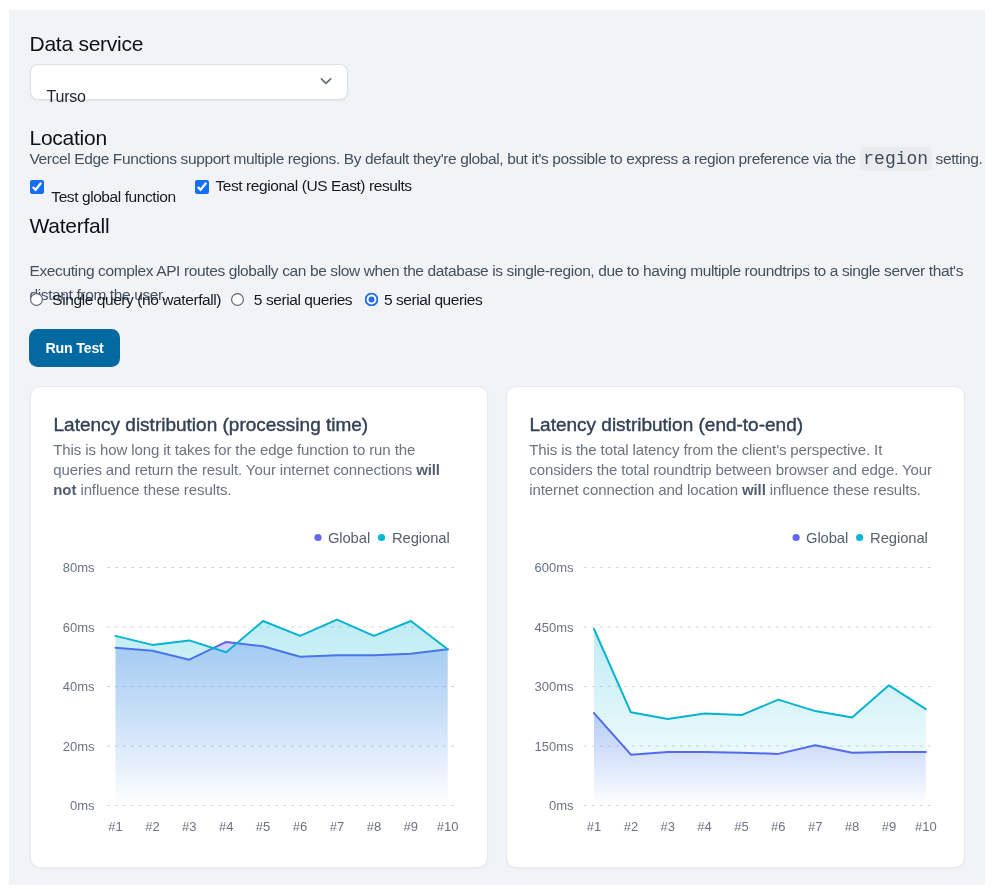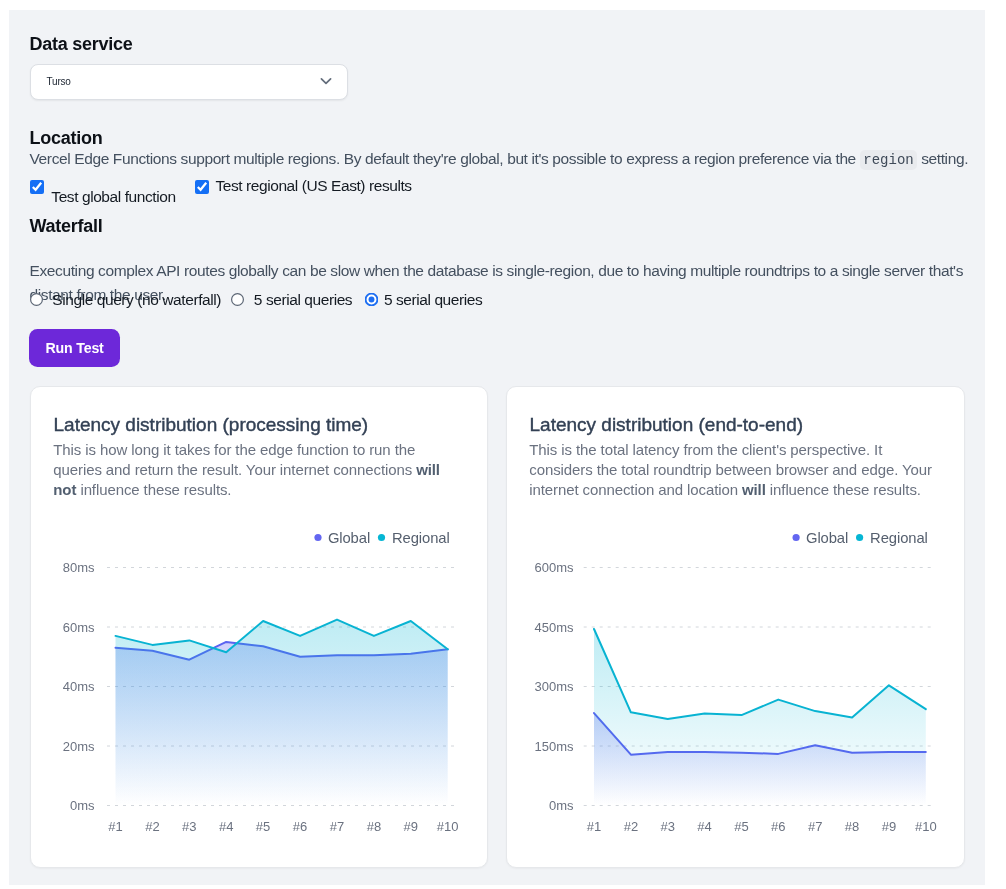--- a/index.html
+++ b/index.html
@@ -1,33 +1,33 @@
 <!DOCTYPE html>
 <html><head><meta charset="utf-8"><title>Edge data latency</title>
 <style>
 * { margin:0; padding:0; box-sizing:border-box; }
 html,body { width:1006px; height:889px; background:#fff; font-family:"Liberation Sans",sans-serif; overflow:hidden; }
 .abs { position:absolute; }
-h3 { font-size:18px; font-weight:700; color:#0d1117; line-height:22px; letter-spacing:-0.25px; }
+h3 { font-size:21px; font-weight:400; color:#0d1117; line-height:22px; letter-spacing:-0.25px; }
 .p { font-size:15.5px; color:#44505f; line-height:24.4px; letter-spacing:-0.38px; }
 .lbl { font-size:15.5px; color:#141a22; line-height:20px; letter-spacing:-0.42px; }
-.chip { font-family:"Liberation Mono",monospace; font-size:14px; background:#e9ebee; color:#3f4a58; padding:2px 3.5px; border-radius:5px; letter-spacing:0;text-align:right; }
+.chip { font-family:"Liberation Mono",monospace; font-size:18px; background:#e9ebee; color:#3f4a58; padding:2px 3.5px; border-radius:5px; letter-spacing:0;text-align:right; }
 .card { position:absolute; background:#fff; border:1px solid #e6e8eb; border-radius:10px; box-shadow:0 1px 2px rgba(0,0,0,0.04); }
 .ctitle { position:absolute; font-size:19px; font-weight:400; -webkit-text-stroke:0.4px #334155; color:#334155; line-height:24px; letter-spacing:0; }
 .cdesc { position:absolute; font-size:15px; color:#6b7280; line-height:20px; letter-spacing:-0.1px; }
 .cdesc b { color:#525f70;margin-top:33px; }
 input[type=checkbox].cb { position:absolute; width:14px; height:14px; accent-color:#156ff5; }
 </style></head>
 <body>
 <div class="abs" style="left:9px;top:10px;width:975.5px;height:875.4px;background:#f1f3f6;"></div>
 
 <h3 class="abs" style="left:29.5px;top:32.8px;">Data service</h3>
 
 <div class="abs" style="left:30px;top:64px;width:318px;height:36px;background:#fff;border:1px solid #dcdfe4;border-radius:8px;box-shadow:0 1px 2px rgba(0,0,0,0.06);"></div>
-<div class="abs" style="left:46.5px;top:73px;font-size:10px;color:#1b2430;line-height:18px;letter-spacing:-0.2px;">Turso</div>
+<div class="abs" style="left:46.5px;top:88px;font-size:16px;color:#1b2430;line-height:18px;letter-spacing:-0.2px;">Turso</div>
 <svg class="abs" style="left:320px;top:77px;" width="12" height="9" viewBox="0 0 12 9">
     <path d="M1.4 1.8 L6 6.4 L10.6 1.8" fill="none" stroke="#636d7b" stroke-width="1.7" stroke-linecap="round" stroke-linejoin="round"></path>
   </svg>
 
 <h3 class="abs" style="left:29.5px;top:126.6px;">Location</h3>
 <div class="p abs" style="left:29.5px;top:146.7px;width:960px;white-space:nowrap;">Vercel Edge Functions support multiple regions. By default they're global, but it's possible to express a region preference via the <span class="chip">region</span> setting.</div>
 
 <input type="checkbox" class="cb abs" style="left: 30.4px; top: 179.9px;" checked="">
 <div class="lbl abs" style="left:51.3px;top:187px;">Test global function</div>
 <input type="checkbox" class="cb abs" style="left: 194.6px; top: 179.9px;" checked="">
@@ -43,21 +43,21 @@
 <svg class="abs" style="left:231.1px;top:292.7px;" width="13" height="13" viewBox="0 0 13 13">
     <circle cx="6.5" cy="6.5" r="5.9" fill="#fff" stroke="#5c6675" stroke-width="1.2"></circle>
   </svg>
 <div class="lbl abs" style="left:253.8px;top:289.8px;">5 serial queries</div>
 <svg class="abs" style="left:365px;top:292.7px;" width="13" height="13" viewBox="0 0 13 13">
     <circle cx="6.5" cy="6.5" r="5.9" fill="#fff" stroke="#1d6ef2" stroke-width="1.9"></circle>
     <circle cx="6.5" cy="6.5" r="2.95" fill="#1d6ef2"></circle>
   </svg>
 <div class="lbl abs" style="left:383.9px;top:289.8px;text-align:right;">5 serial queries</div>
 
-<div class="abs" style="left:29.1px;top:329px;width:91px;height:38.3px;background:#6d28d9;border-radius:8.5px;color:#fff;font-size:14.2px;font-weight:700;letter-spacing:-0.2px;display:flex;align-items:center;justify-content:center;">Run Test</div>
+<div class="abs" style="left:29.1px;top:329px;width:91px;height:38.3px;background:#0369a1;border-radius:8.5px;color:#fff;font-size:14.2px;font-weight:700;letter-spacing:-0.2px;display:flex;align-items:center;justify-content:center;">Run Test</div>
 
 <div class="card" style="left:30px;top:386px;width:457.5px;height:481.5px;"></div>
 <div class="card" style="left:506px;top:386px;width:459.3px;height:481.5px;"></div>
 
 <div class="ctitle" style="left:53.5px;top:412.7px;">Latency distribution (processing time)</div>
 <div class="cdesc" style="left:53.3px;top:440.3px;">This is how long it takes for the edge function to run the<br>queries and return the result. Your internet connections <b>will</b><br><b>not</b> influence these results.</div>
 
 <div class="ctitle" style="left:529.5px;top:412.7px;">Latency distribution (end-to-end)</div>
 <div class="cdesc" style="left:529.3px;top:440.3px;">This is the total latency from the client's perspective. It<br>considers the total roundtrip between browser and edge. Your<br>internet connection and location <b>will</b> influence these results.</div>
 

